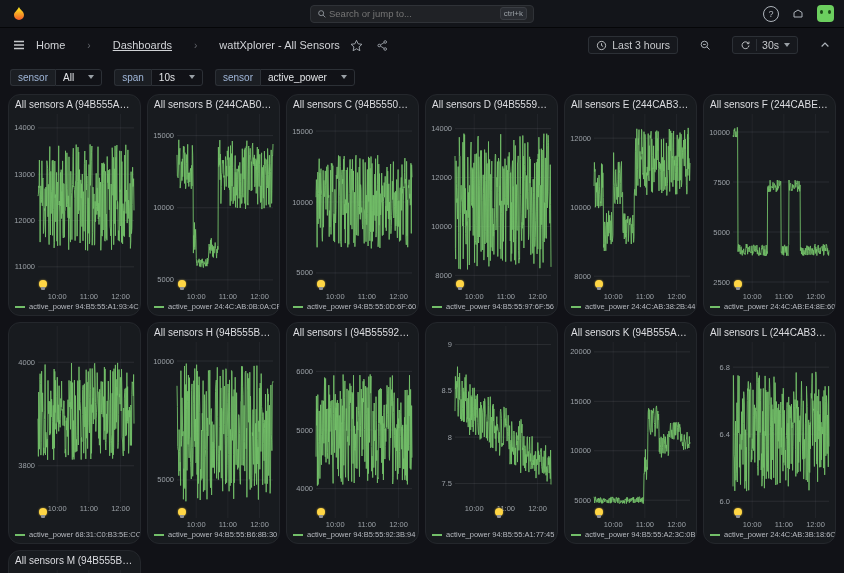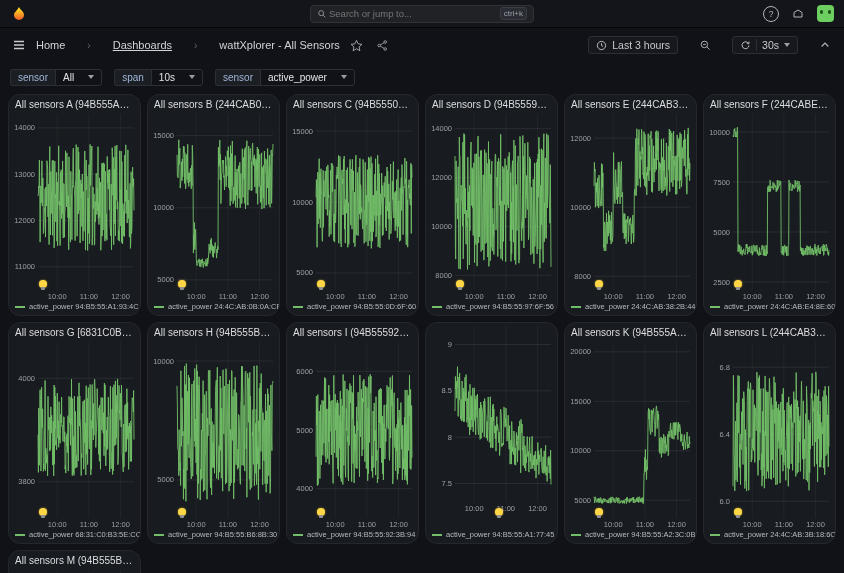--- a/index.html
+++ b/index.html
@@ -343,21 +343,20 @@
           <path d="M27.0 24.5 L27.4 26.0 L27.7 23.8 L28.1 18.7 L28.4 20.1 L28.8 17.4 L29.1 25.5 L29.5 26.0 L29.9 20.5 L30.2 23.3 L30.6 26.0 L30.9 25.8 L31.3 16.3 L31.6 20.0 L32.0 140.7 L32.4 134.7 L32.7 133.3 L33.1 140.5 L33.4 137.2 L33.8 134.0 L34.1 143.0 L34.5 143.1 L34.9 136.4 L35.2 135.7 L35.6 142.8 L35.9 142.8 L36.3 144.4 L36.6 139.4 L37.0 141.7 L37.3 139.7 L37.7 137.8 L38.1 142.8 L38.4 142.0 L38.8 142.4 L39.1 143.7 L39.5 141.4 L39.8 138.0 L40.2 133.0 L40.6 136.9 L40.9 133.2 L41.3 135.8 L41.6 143.2 L42.0 138.2 L42.3 136.3 L42.7 138.3 L43.1 141.0 L43.4 138.9 L43.8 135.1 L44.1 139.3 L44.5 140.4 L44.8 142.0 L45.2 142.0 L45.6 140.4 L45.9 134.7 L46.3 144.3 L46.6 140.3 L47.0 142.5 L47.3 134.9 L47.7 133.8 L48.1 134.9 L48.4 140.1 L48.8 140.3 L49.1 134.7 L49.5 137.6 L49.8 140.8 L50.2 139.8 L50.6 139.4 L50.9 134.1 L51.3 143.2 L51.6 139.2 L52.0 142.0 L52.3 141.9 L52.7 144.5 L53.1 144.7 L53.4 136.5 L53.8 143.8 L54.1 142.1 L54.5 142.2 L54.8 143.9 L55.2 139.8 L55.6 136.5 L55.9 134.4 L56.3 134.1 L56.6 138.1 L57.0 138.1 L57.3 144.3 L57.7 140.1 L58.0 134.8 L58.4 144.7 L58.8 138.4 L59.1 141.7 L59.5 144.9 L59.8 143.5 L60.2 134.1 L60.5 144.5 L60.9 140.3 L61.3 142.6 L61.6 76.9 L62.0 75.4 L62.3 80.9 L62.7 75.6 L63.0 74.5 L63.4 77.5 L63.8 80.9 L64.1 69.2 L64.5 80.3 L64.8 77.3 L65.2 75.4 L65.5 76.2 L65.9 75.9 L66.3 76.0 L66.6 77.0 L67.0 71.3 L67.3 78.5 L67.7 78.9 L68.0 74.0 L68.4 72.5 L68.8 74.1 L69.1 76.6 L69.5 74.5 L69.8 74.9 L70.2 80.9 L70.5 76.9 L70.9 80.1 L71.3 69.0 L71.6 79.0 L72.0 75.4 L72.3 77.3 L72.7 76.2 L73.0 69.5 L73.4 74.6 L73.8 74.4 L74.1 73.9 L74.5 70.1 L74.8 70.5 L75.2 141.7 L75.5 141.6 L75.9 140.6 L76.2 143.6 L76.6 135.3 L77.0 142.2 L77.3 135.5 L77.7 144.3 L78.0 136.2 L78.4 134.7 L78.7 133.8 L79.1 141.6 L79.5 135.6 L79.8 139.6 L80.2 135.8 L80.5 144.7 L80.9 135.3 L81.2 142.4 L81.6 142.3 L82.0 144.8 L82.3 134.8 L82.7 133.7 L83.0 69.0 L83.4 79.4 L83.7 76.0 L84.1 72.4 L84.5 72.5 L84.8 72.4 L85.2 79.8 L85.5 79.3 L85.9 78.3 L86.2 79.6 L86.6 73.3 L87.0 76.4 L87.3 74.3 L87.7 75.8 L88.0 77.9 L88.4 77.7 L88.7 77.3 L89.1 69.2 L89.5 72.1 L89.8 76.4 L90.2 73.1 L90.5 72.0 L90.9 72.7 L91.2 69.8 L91.6 80.7 L92.0 77.2 L92.3 75.6 L92.7 78.1 L93.0 70.1 L93.4 77.3 L93.7 80.3 L94.1 73.9 L94.4 139.7 L94.8 136.2 L95.2 137.0 L95.5 143.1 L95.9 137.0 L96.2 140.9 L96.6 144.3 L96.9 137.2 L97.3 142.1 L97.7 144.6 L98.0 139.3 L98.4 143.3 L98.7 141.3 L99.1 141.2 L99.4 137.1 L99.8 143.9 L100.2 139.9 L100.5 138.9 L100.9 134.6 L101.2 144.1 L101.6 142.5 L101.9 135.1 L102.3 139.0 L102.7 136.1 L103.0 143.7 L103.4 140.8 L103.7 136.5 L104.1 136.5 L104.4 134.9 L104.8 143.7 L105.2 142.8 L105.5 141.9 L105.9 137.4 L106.2 139.5 L106.6 137.6 L106.9 143.7 L107.3 139.2 L107.7 144.2 L108.0 142.1 L108.4 136.8 L108.7 134.4 L109.1 133.1 L109.4 142.5 L109.8 135.9 L110.2 141.1 L110.5 138.3 L110.9 144.6 L111.2 139.4 L111.6 139.5 L111.9 135.0 L112.3 134.1 L112.7 141.4 L113.0 140.3 L113.4 142.5 L113.7 143.0 L114.1 136.9 L114.4 142.9 L114.8 138.7 L115.1 135.9 L115.5 136.1 L115.9 135.6 L116.2 135.2 L116.6 140.1 L116.9 137.7 L117.3 133.3 L117.6 144.4 L118.0 143.4 L118.4 133.9 L118.7 137.7 L119.1 140.0 L119.4 137.2 L119.8 139.9 L120.1 133.1 L120.5 133.6 L120.9 135.5 L121.2 140.3 L121.6 137.4 L121.9 143.4 L122.3 141.4 L122.6 144.5 L123.0 139.3 " fill="none" stroke="#73bf69" stroke-width="0.9" stroke-linejoin="round"></path>
         </svg>
       </div>
     <div class="legend">
       <span class="legend-swatch" style="background: rgb(115, 191, 105);"></span>
       <span class="legend-label">active_power 24:4C:AB:E4:8E:60</span>
     </div>
   </div>
 
   <div class="panel">
-    <div class="panel-title">All sensors G [6831C0B35...</div>
     <div class="chart-wrap">
       <span class="bulb" style="left: 28.44px;"></span>
     <svg width="127" height="190">
           <line x1="27" x2="123" y1="142.76470588235293" y2="142.76470588235293" stroke="rgba(204,204,220,0.10)" stroke-width="1"></line>
           <text x="24" y="145.26470588235293" text-anchor="end" font-size="7.5" fill="#9aa0a6">3800</text>
           <line x1="27" x2="123" y1="39.23529411764707" y2="39.23529411764707" stroke="rgba(204,204,220,0.10)" stroke-width="1"></line>
           <text x="24" y="41.73529411764707" text-anchor="end" font-size="7.5" fill="#9aa0a6">4000</text>
           <line x1="46.2" x2="46.2" y1="3" y2="179" stroke="rgba(204,204,220,0.06)" stroke-width="1"></line>
           <text x="46.2" y="188" text-anchor="middle" font-size="7.5" fill="#9aa0a6">10:00</text>
           <line x1="77.88" x2="77.88" y1="3" y2="179" stroke="rgba(204,204,220,0.06)" stroke-width="1"></line>

